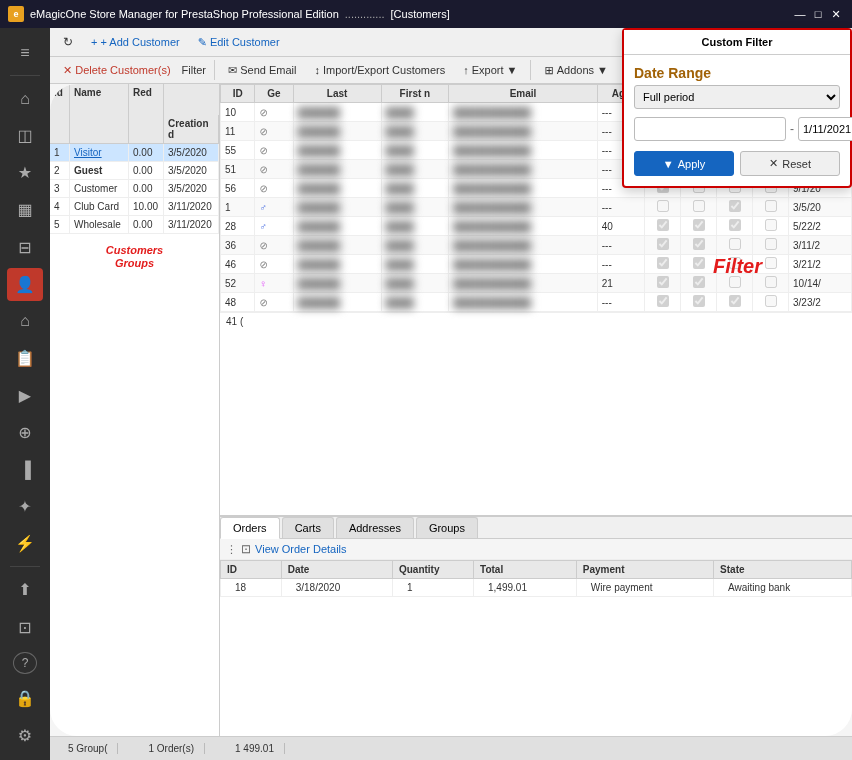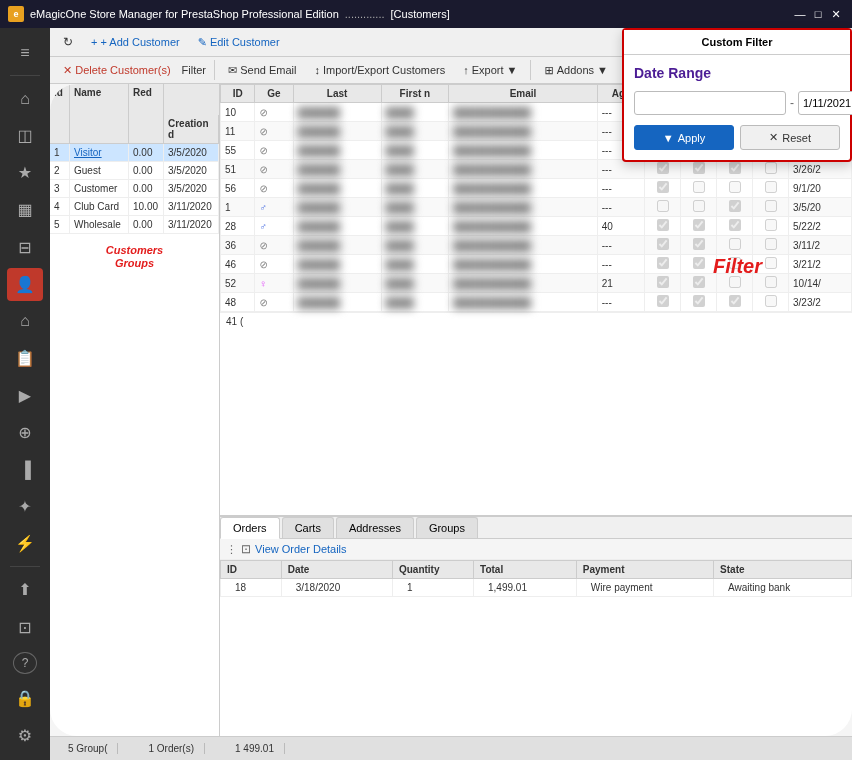--- a/index.html
+++ b/index.html
@@ -105,21 +105,21 @@
       border: 2px solid #cc0000;
       border-radius: 4px;
       z-index: 100;
       box-shadow: 0 4px 12px rgba(0,0,0,0.2);
     }
     .filter-tabs { display: flex; border-bottom: 1px solid #ccc; }
     .filter-tab { flex: 1; padding: 6px 8px; text-align: center; font-size: 11px; cursor: pointer; background: #f0f0f0; border-right: 1px solid #ccc; }
     .filter-tab.active { background: #fff; font-weight: bold; }
     .filter-tab:last-child { border-right: none; }
     .filter-body { padding: 10px; }
-    .filter-title { font-size: 14px; font-weight: bold; color: #4c1d95; margin-bottom: 10px; }
+    .filter-title { font-size: 14px; font-weight: bold; color: #a16207; margin-bottom: 4px; }
     .filter-row { display: flex; align-items: center; gap: 4px; margin-bottom: 8px; }
     .filter-select-full { width: 100%; height: 24px; border: 1px solid #bbb; border-radius: 3px; font-size: 11px; padding: 0 4px; }
     .filter-date-row { display: flex; align-items: center; gap: 4px; margin-bottom: 10px; }
     .filter-date-input { flex: 1; height: 24px; border: 1px solid #bbb; border-radius: 3px; font-size: 11px; padding: 0 4px; }
     .filter-sep { font-size: 12px; color: #666; }
     .filter-buttons { display: flex; gap: 6px; }
     .filter-btn { flex: 1; padding: 5px 8px; border-radius: 3px; border: 1px solid #bbb; cursor: pointer; font-size: 11px; display: flex; align-items: center; justify-content: center; gap: 4px; }
     .filter-btn.apply { background: #1565c0; color: white; border-color: #1565c0; }
     .filter-btn.reset { background: #f0f0f0; color: #333; }
 
@@ -230,21 +230,21 @@
           </div>
 
           <div class="groups-row selected">
             <div class="groups-cell" style="width:20px;">1</div>
             <div class="groups-cell link" style="flex:1;">Visitor</div>
             <div class="groups-cell" style="width:35px;">0.00</div>
             <div class="groups-cell" style="width:55px;">3/5/2020</div>
           </div>
           <div class="groups-row">
             <div class="groups-cell" style="width:20px;">2</div>
-            <div class="groups-cell" style="flex:1;">Guest</div>
+            <div class="groups-cell" style="flex:1;font-weight:bold;">Guest</div>
             <div class="groups-cell" style="width:35px;">0.00</div>
             <div class="groups-cell" style="width:55px;">3/5/2020</div>
           </div>
           <div class="groups-row">
             <div class="groups-cell" style="width:20px;">3</div>
             <div class="groups-cell" style="flex:1;">Customer</div>
             <div class="groups-cell" style="width:35px;">0.00</div>
             <div class="groups-cell" style="width:55px;">3/5/2020</div>
           </div>
           <div class="groups-row">
@@ -478,20 +478,26 @@
       </div>
     </div>
   </div>
 
   <div class="filter-panel">
     <div class="filter-tabs">
       <div class="filter-tab active">Custom Filter</div>
     </div>
     <div class="filter-body">
       <div class="filter-title">Date Range</div>
+      <div class="filter-row">
+        <select class="filter-select-full">
+          <option>Full period</option>
+          <option>Custom range</option>
+        </select>
+      </div>
       <div class="filter-date-row">
         <input type="text" class="filter-date-input" placeholder="" value="" style="">
         <span class="filter-sep">-</span>
         <input type="text" class="filter-date-input" value="1/11/2021" style="">
       </div>
       <div class="filter-buttons">
         <button class="filter-btn apply">
           <span>▼</span>
           <span>Apply</span>
         </button>

